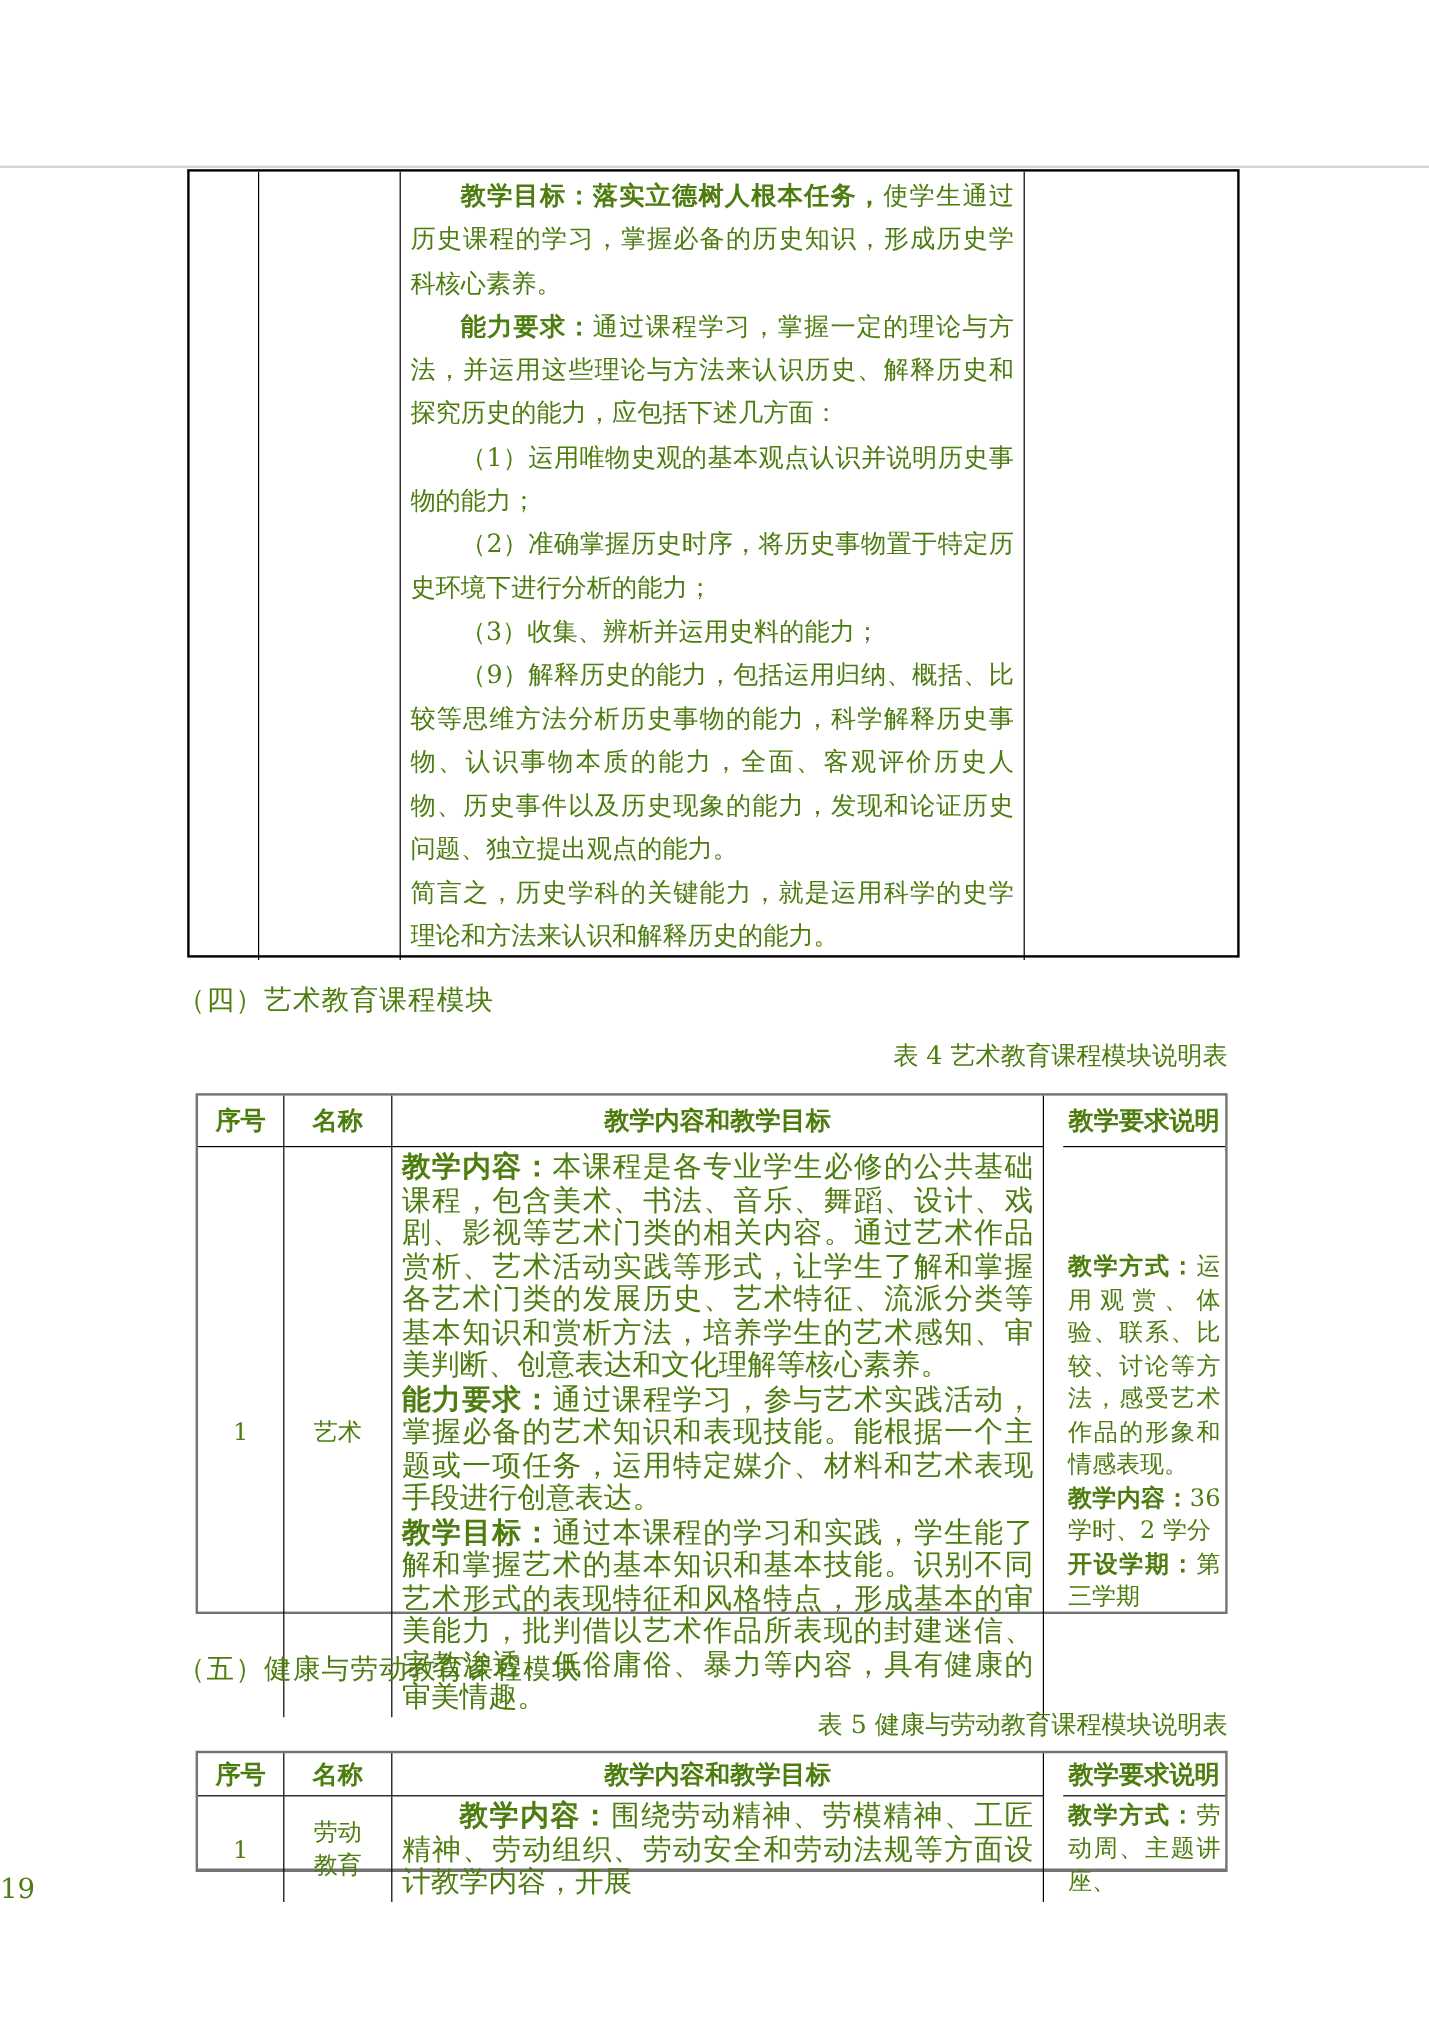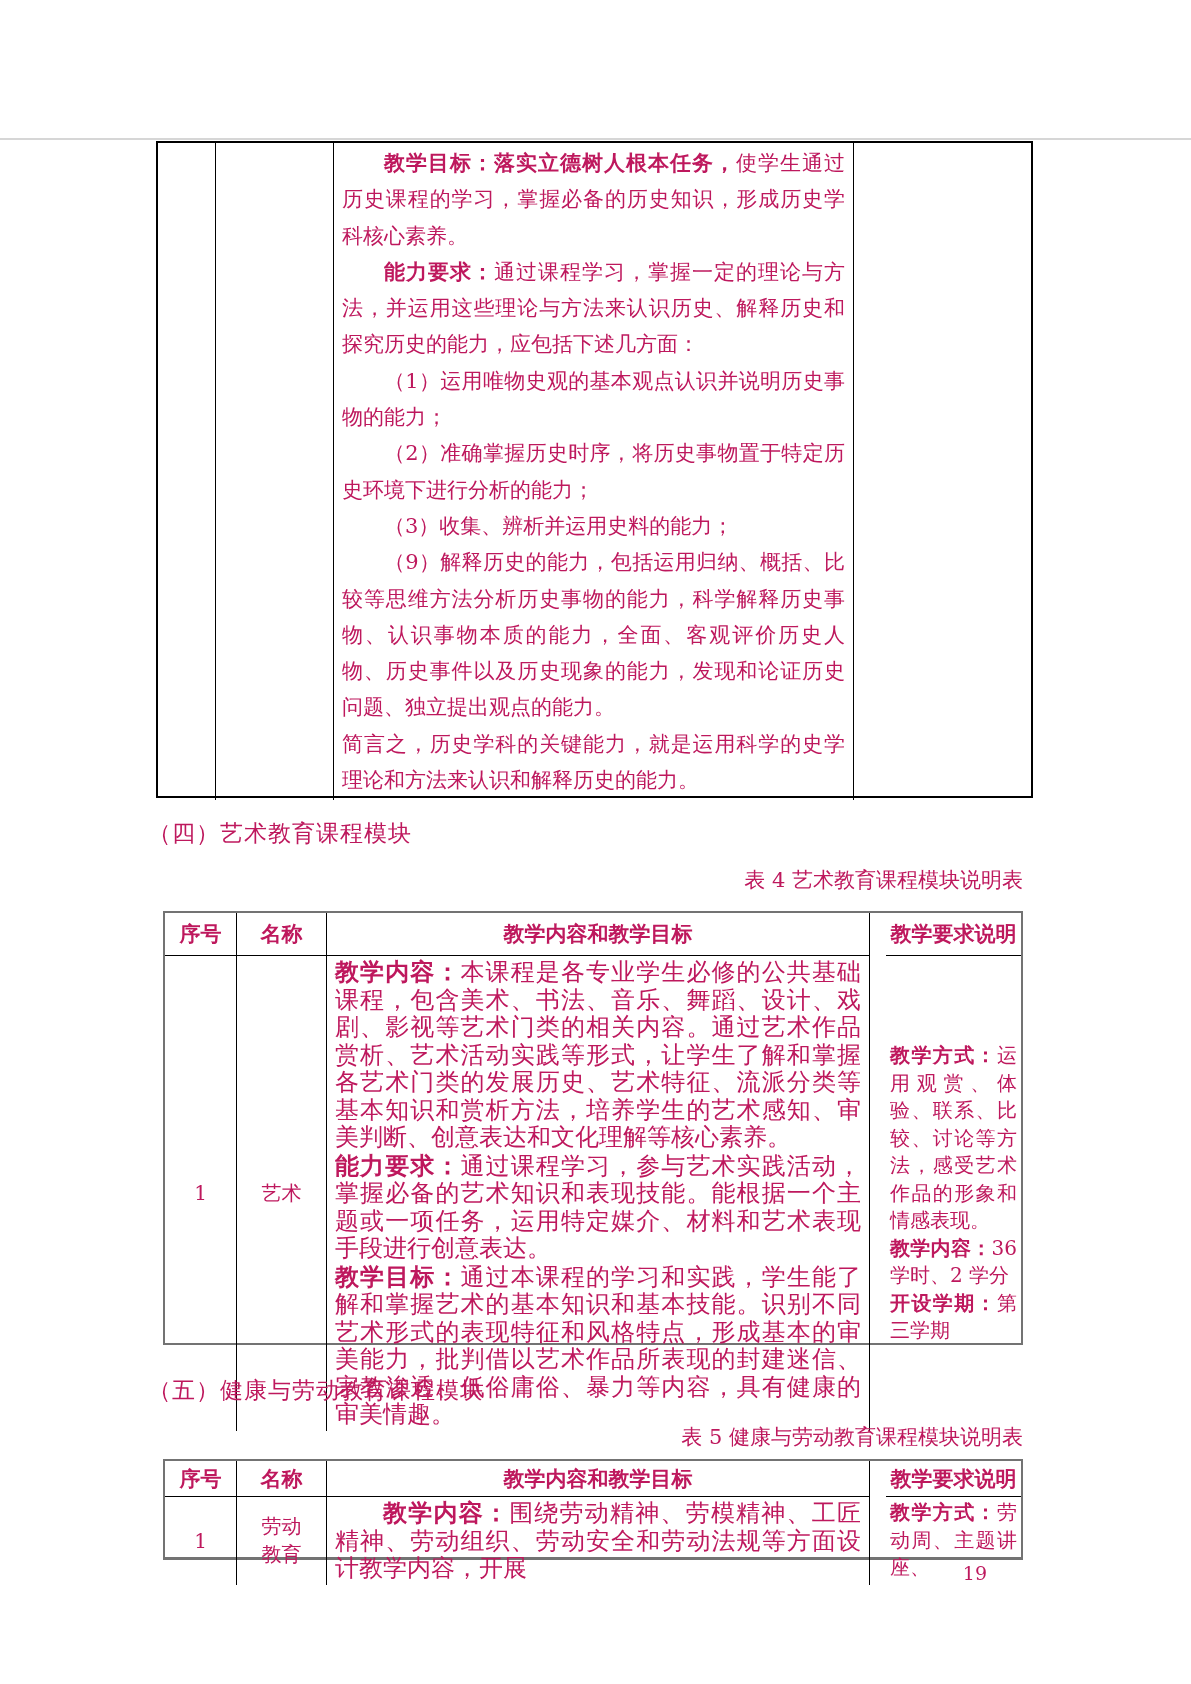--- a/index.html
+++ b/index.html
@@ -1,21 +1,21 @@
 <!DOCTYPE html>
 <html><head>
 <meta charset="utf-8">
 <style>
   html,body{margin:0;padding:0;background:#ffffff;}
   .page{
     position:relative;
     width:1191px;height:1684px;
     background:#ffffff;
     font-family:"DejaVu Serif","Liberation Serif",serif;
-    color:#be185d;
+    color:#4d7c0f;
     overflow:hidden;
   }
   .gray-rule{position:absolute;left:0;top:138px;width:1191px;height:2px;background:#d6d6d6;}
 
   
   .hist-table{
     position:absolute;left:156px;top:141px;width:877px;height:657px;
     box-sizing:border-box;border:2px solid #000;
     display:grid;grid-template-columns:58px 118px 520px 1fr;
   }
@@ -53,21 +53,21 @@
     display:flex;flex-direction:column;justify-content:center;
     padding:2px 4px;font-size:20px;line-height:27.5px;text-align:justify;
   }
   .req-top{justify-content:flex-start;}
   .name-wrap{display:inline-block;width:2.3em;word-break:break-all;line-height:27.5px;}
 
   .t5{border-bottom-width:3px;}
 
   .page-number{
     position:absolute;left:0;top:1562px;width:987px;
-    text-align:right;font-size:19px;
+    text-align:left;font-size:23px;
   }
 </style>
 </head>
 <body>
 
 <div class="page">
 
   <div class="gray-rule"></div>
 
   <div class="hist-table">

